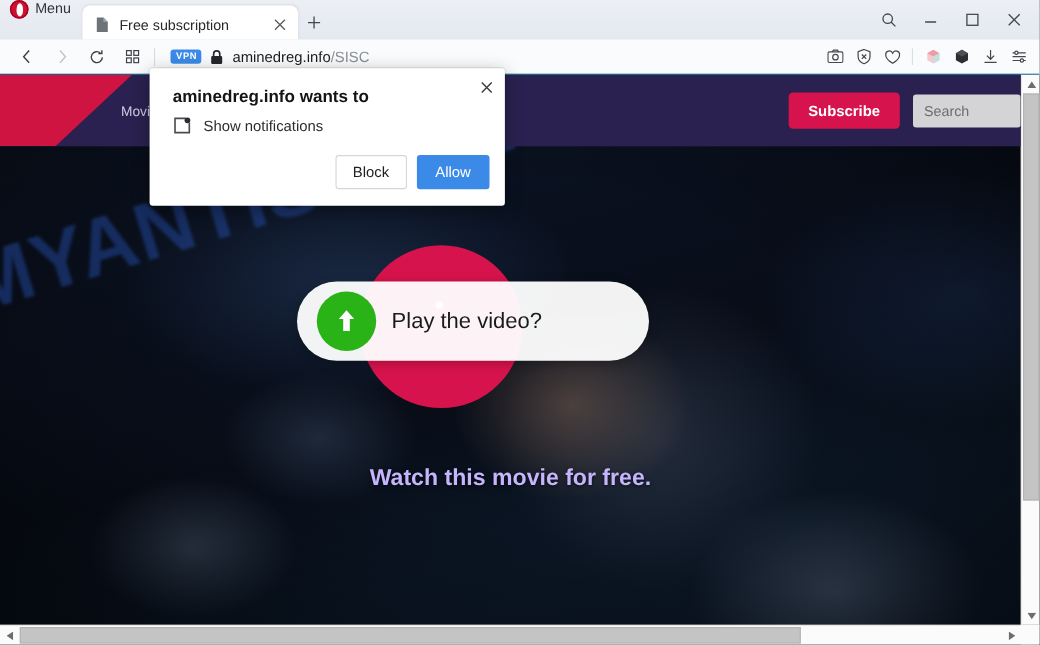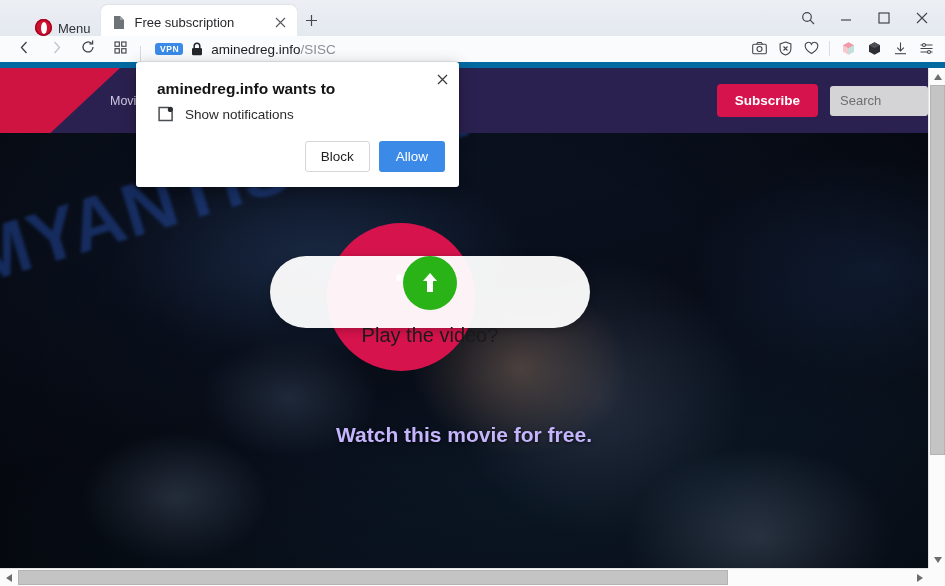--- a/index.html
+++ b/index.html
@@ -13,22 +13,22 @@
   
   #window { position: relative; width: 945px; height: 586px; overflow: hidden; }
 
   
   #tabstrip {
     position: absolute; top: 0; left: 0; width: 945px; height: 36px;
     background: linear-gradient(#eceff4, #e4e9f0);
     display: flex; align-items: flex-end;
   }
   #opera-menu {
-    display: flex; align-items: flex-end; gap: 6px;
-    height: 36px; padding: 0 10px 0 9px; margin-left: 26px;
+    display: flex; align-items: flex-start; gap: 6px;
+    height: 36px; padding: 0 10px 0 9px;
   }
   #opera-logo {
     width: 17px; height: 17px; border-radius: 50%;
     background: #cf1130; position: relative;
     box-shadow: inset 0 0 0 1.3px #a4001f;
   }
   #opera-logo::after {
     content: ""; position: absolute; left: 50%; top: 50%;
     transform: translate(-50%,-50%);
     width: 6px; height: 12px; border-radius: 50%; background: #fff;
@@ -63,22 +63,22 @@
     height: 36px; padding-right: 4px;
   }
   #wincontrols .wbtn {
     width: 38px; height: 30px; display: flex;
     align-items: center; justify-content: center; color: #44474c;
   }
 
   
   #addrbar {
     position: absolute; top: 36px; left: 0; width: 945px; height: 32px;
-    background: #fafbfc; display: flex; align-items: flex-end;
-    border-bottom: 6px solid #0369a1;
+    background: #fafbfc; display: flex; align-items: center;
+    border-bottom: 1px solid #0369a1;
   }
   .navbtn {
     width: 32px; height: 30px; display: flex;
     align-items: center; justify-content: center; color: #3c3f44;
   }
   .navbtn.disabled { color: #c0c4ca; }
   #navdivider { width: 1px; height: 16px; background: #d7dbe0; margin: 0 6px 0 4px; }
 
   #urlfield {
     flex: 1 1 auto; display: flex; align-items: center; height: 26px;
@@ -173,21 +173,20 @@
   }
   #pink-dot {
     position: absolute; left: 396px; top: 206px; width: 7px; height: 7px;
     background: #f2cfd8; border-radius: 50%;
   }
   #play-pill {
     position: absolute; left: 270px; top: 188px; width: 320px; height: 72px;
     background: rgba(255,255,255,.95); border-radius: 40px;
     display: flex; align-items: center; padding: 0 18px; gap: 14px;
     box-shadow: 0 2px 10px rgba(0,0,0,.25);
-    flex-direction: column;
   }
   #play-circle {
     flex: 0 0 auto; width: 54px; height: 54px; border-radius: 50%;
     background: #2ab317; display: flex; align-items: center; justify-content: center;
   }
   #play-text { display: flex; flex-direction: column; gap: 1px; }
   #play-title { font-size: 20px; color: #1a1a1a; line-height: 1.15; }
   #play-sub { font-size: 14.5px; color: #1f1f1f; line-height: 1.2; }
 
   #free-text {

